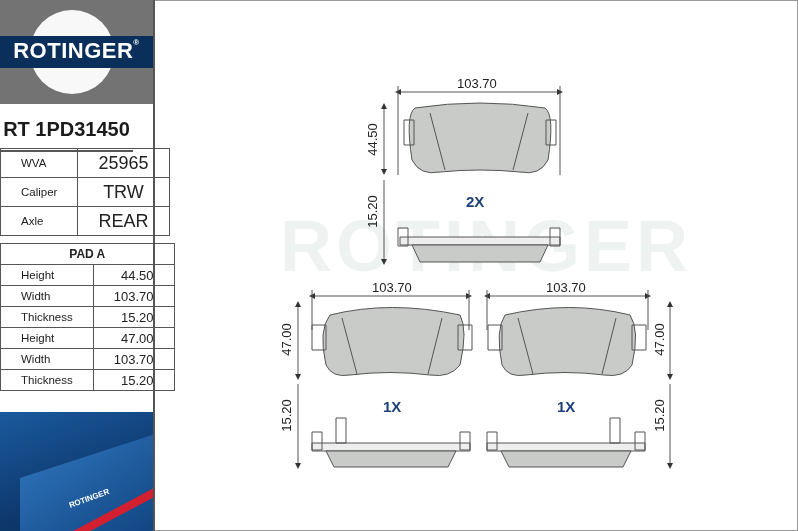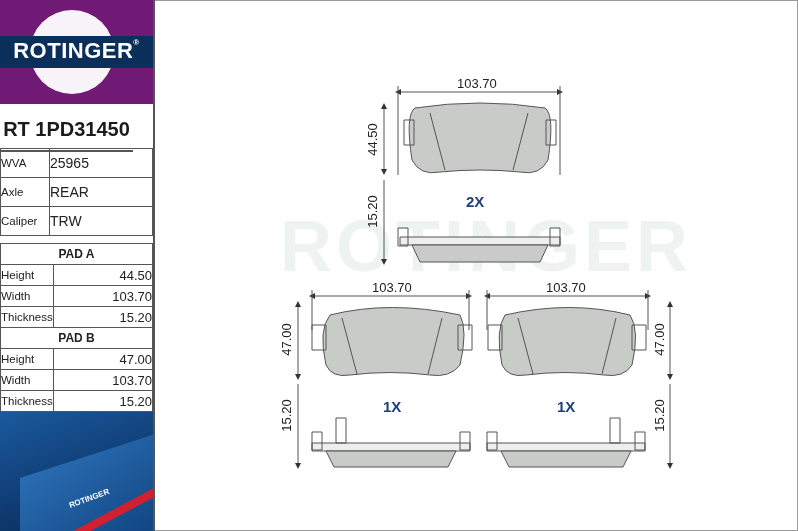--- a/index.html
+++ b/index.html
@@ -1,26 +1,26 @@
 <!DOCTYPE html>
 <html><head>
 <meta charset="utf-8">
 <style>
   html,body{margin:0;padding:0;background:#fff;}
   body{width:798px;height:531px;position:relative;overflow:hidden;font-family:"Liberation Sans",sans-serif;}
   .frame{position:absolute;left:0;top:0;width:796px;height:529px;border:1px solid #9a9a9a;}
   .sidebar{position:absolute;left:0;top:0;width:153px;height:531px;border-right:2px solid #555;background:#fff;}
-  .logo{position:absolute;left:0;top:0;width:153px;height:104px;background:#701a75;overflow:hidden;}
+  .logo{position:absolute;left:0;top:0;width:153px;height:104px;background:#737373;overflow:hidden;}
   .logo-text{position:absolute;left:0;top:38px;width:153px;text-align:center;color:#fff;font-weight:bold;font-size:22px;letter-spacing:0.5px;}
   .logo-text sup{font-size:8px;vertical-align:top;}
   .part{position:absolute;left:0;top:106px;width:133px;height:44px;border-bottom:2px solid #555;text-align:center;font-weight:bold;font-size:20px;line-height:46px;color:#1b1b1b;}
   table{border-collapse:collapse;position:absolute;left:0;width:153px;font-size:11.5px;color:#222;}
-  td{border:1px solid #555;height:20px;padding:0 0;}
+  td{border:1px solid #555;height:20px;padding:0 20px;}
   td.v{text-align:right;font-size:13px;}
-  td.c{font-size:14px;}
+  td.c{text-align:center;font-size:18px;}
   .hdr{text-align:center;font-weight:bold;font-size:12px;}
   .box{position:absolute;left:0;top:412px;width:153px;height:119px;background:linear-gradient(160deg,#1a5a9e 0%,#0f3a70 60%,#082850 100%);overflow:hidden;}
   .box .face{position:absolute;left:20px;top:40px;width:160px;height:110px;background:linear-gradient(160deg,#2a6db3,#0d3f7a);transform:skewY(-18deg);}
   .box .stripe{position:absolute;left:40px;top:100px;width:140px;height:8px;background:#d22030;transform:rotate(-28deg);}
   .box .brand{position:absolute;left:68px;top:82px;color:#fff;font-size:8px;font-weight:bold;transform:rotate(-20deg);}
   .lbl{position:absolute;font-size:13px;color:#222;}
   .mult{position:absolute;font-size:15px;font-weight:bold;color:#1d3f7a;}
   .watermark{position:absolute;left:280px;top:205px;font-size:72px;font-weight:bold;color:#eef3f1;letter-spacing:4px;}
 </style>
 </head>
@@ -39,49 +39,46 @@
   </div>
   <div class="part">RT 1PD31450</div>
 
   <table style="top:148px">
     <tbody>
         <tr>
           <td style="height:28px;width:48px">WVA</td>
           <td class="c">25965</td>
         </tr>
     <tr>
+          <td style="height:28px">Caliper</td>
+          <td class="c">TRW</td>
+        </tr>
+    <tr>
           <td style="height:28px">Axle</td>
           <td class="c">REAR</td>
-        </tr>
-    <tr>
-          <td style="height:28px">Caliper</td>
-          <td class="c">TRW</td>
         </tr>
   </tbody>
     </table>
 
   <table style="top:243px">
     <tbody>
         <tr>
           <td colspan="2" class="hdr">PAD A</td>
         </tr>
     <tr>
           <td style="width:50px">Height</td>
           <td class="v">44.50</td>
         </tr>
     <tr>
           <td>Width</td>
           <td class="v">103.70</td>
         </tr>
     <tr>
           <td>Thickness</td>
           <td class="v">15.20</td>
-        </tr>
-    <tr>
-          <td colspan="2" class="hdr">PAD B</td>
         </tr>
     <tr>
           <td>Height</td>
           <td class="v">47.00</td>
         </tr>
     <tr>
           <td>Width</td>
           <td class="v">103.70</td>
         </tr>
     <tr>

